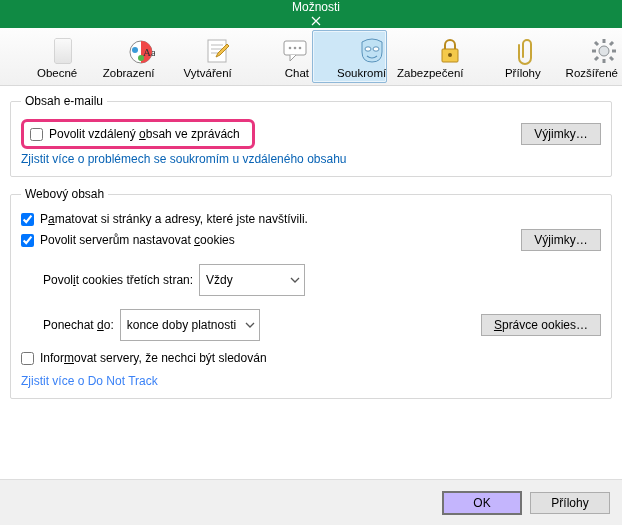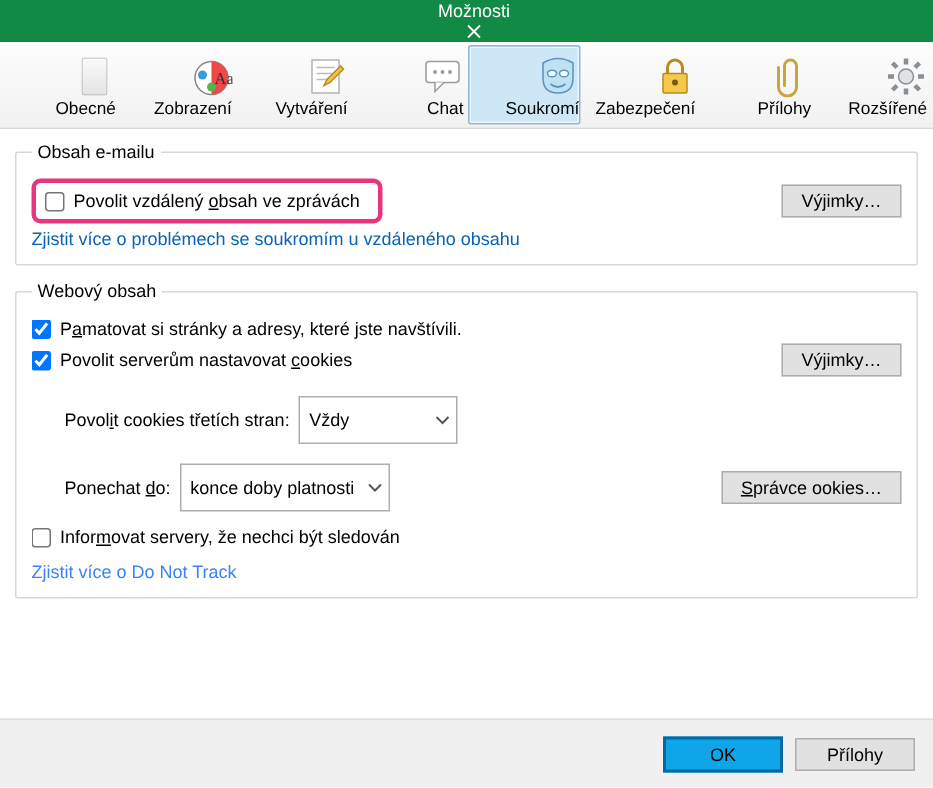--- a/index.html
+++ b/index.html
@@ -99,22 +99,22 @@
   .btn {
     font: inherit;
     background: #e1e1e1;
     border: 1px solid #adadad;
     padding: 3px 12px;
     min-width: 80px;
     cursor: pointer;
   }
   .btn.wide { min-width: 112px; }
   .btn.primary {
-    border: 2px solid #0369a1;
-    background:#0ea5e9;
+    border: 2px solid #737373;
+    background:#c4b5fd;
   }
 
   .sel {
     position: relative;
     display:inline-flex;
     align-items:center;
     border: 1px solid #adadad;
     background:#fff;
     height: 32px;
     padding: 0 22px 0 6px;

